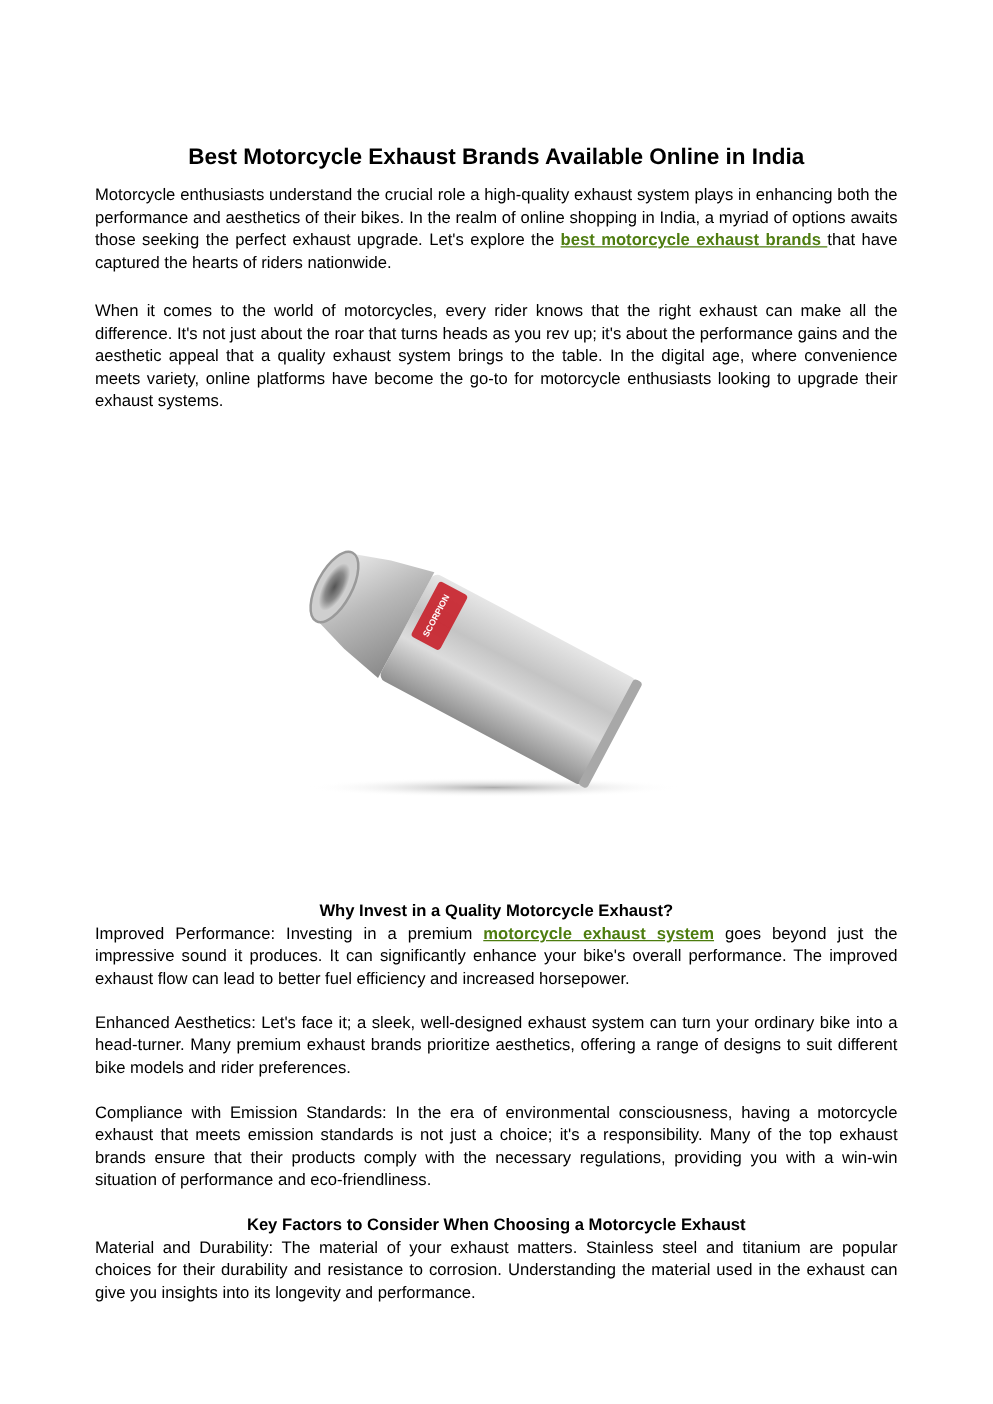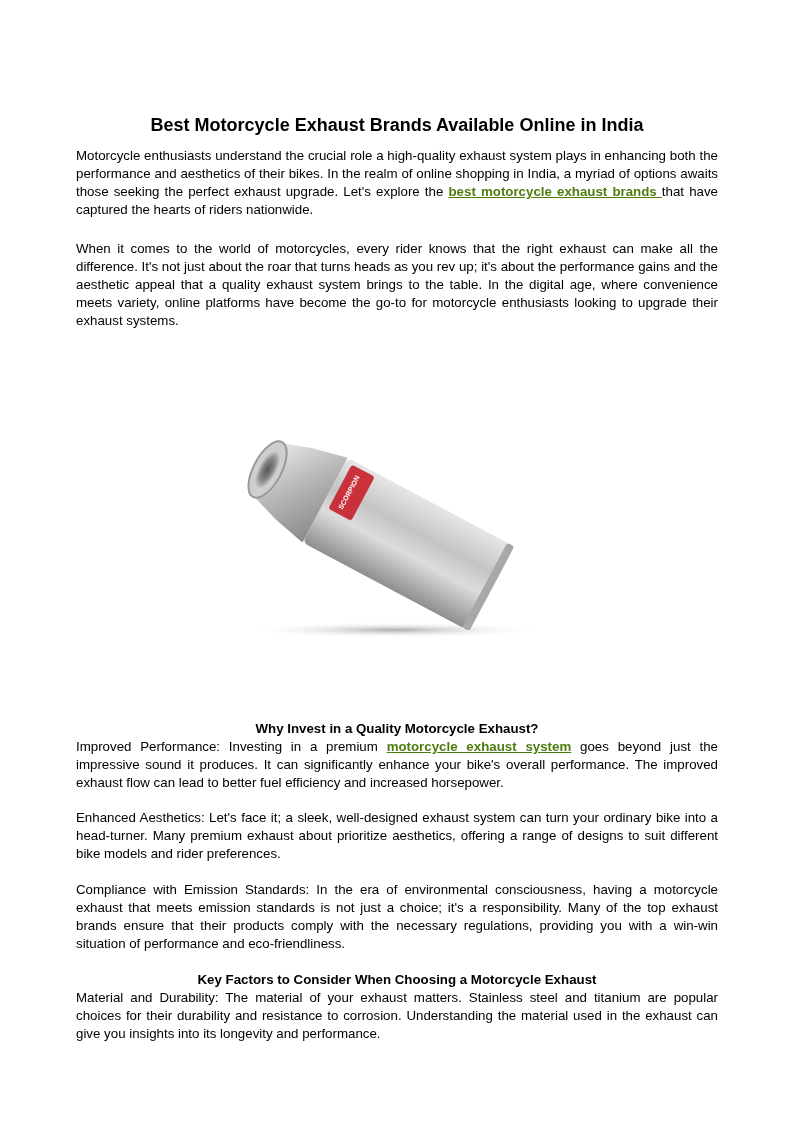--- a/index.html
+++ b/index.html
@@ -68,21 +68,21 @@
         <text x="-65" y="-18" fill="#ffffff" font-size="7" font-weight="bold" text-anchor="middle" transform="rotate(-90 -65 -18)" font-family="Liberation Sans, sans-serif">SCORPION</text>
       </g>
     </svg>
   </div>
 
   <div class="para sec1">
     <span class="heading">Why Invest in a Quality Motorcycle Exhaust?</span>
     <span>Improved Performance: Investing in a premium </span><a href="#">motorcycle exhaust system</a><span> goes beyond just the impressive sound it produces. It can significantly enhance your bike's overall performance. The improved exhaust flow can lead to better fuel efficiency and increased horsepower.</span>
   </div>
 
-  <p class="para p4">Enhanced Aesthetics: Let's face it; a sleek, well-designed exhaust system can turn your ordinary bike into a head-turner. Many premium exhaust about prioritize aesthetics, offering a range of designs to suit different bike models and rider preferences.</p>
+  <p class="para p4">Enhanced Aesthetics: Let's face it; a sleek, well-designed exhaust system can turn your ordinary bike into a head-turner. Many premium exhaust brands prioritize aesthetics, offering a range of designs to suit different bike models and rider preferences.</p>
 
   <p class="para p5">Compliance with Emission Standards: In the era of environmental consciousness, having a motorcycle exhaust that meets emission standards is not just a choice; it's a responsibility. Many of the top exhaust brands ensure that their products comply with the necessary regulations, providing you with a win-win situation of performance and eco-friendliness.</p>
 
   <div class="para sec2">
     <span class="heading">Key Factors to Consider When Choosing a Motorcycle Exhaust</span>
     <span>Material and Durability: The material of your exhaust matters. Stainless steel and titanium are popular choices for their durability and resistance to corrosion. Understanding the material used in the exhaust can give you insights into its longevity and performance.</span>
   </div>
 
 </div>
 

